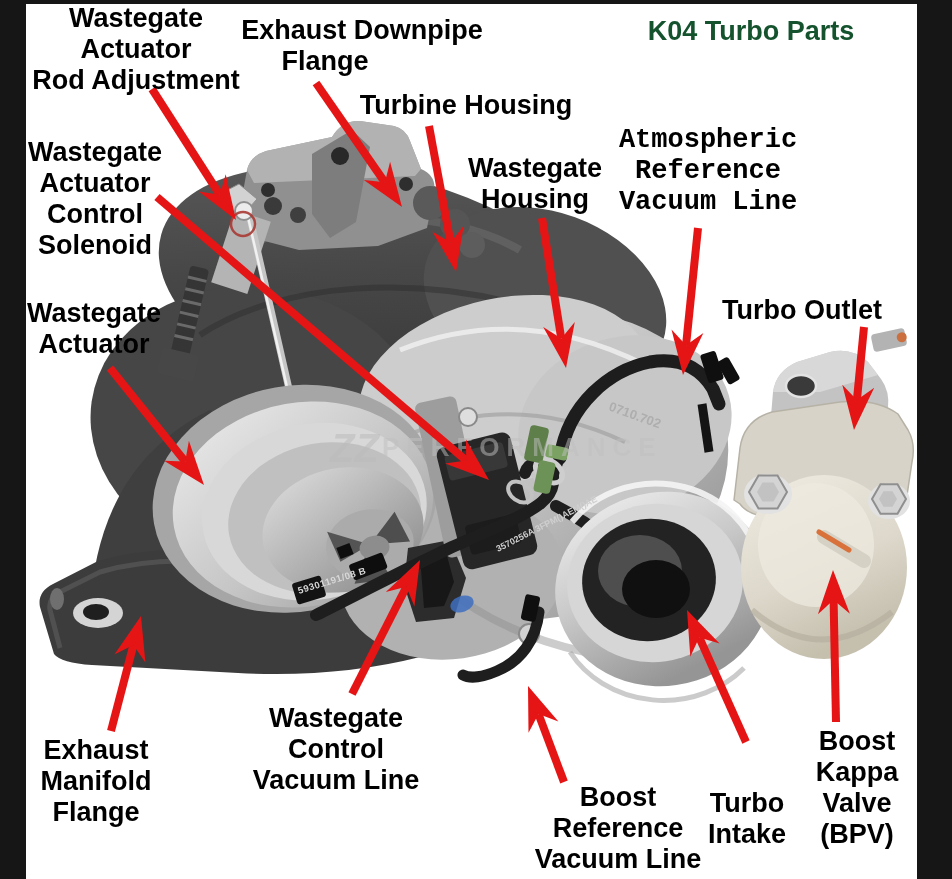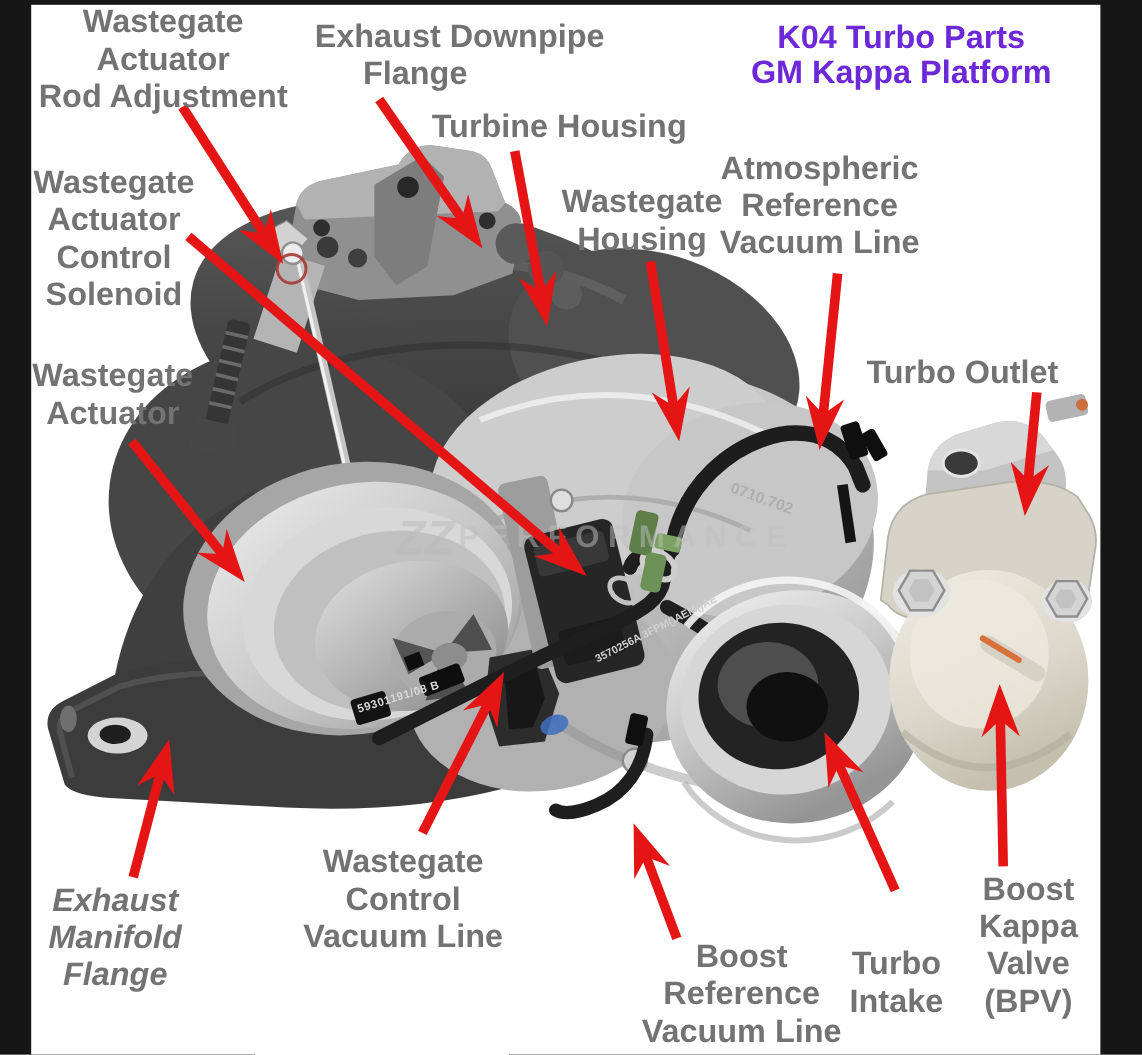--- a/index.html
+++ b/index.html
@@ -8,23 +8,23 @@
     font-family:"Liberation Sans",sans-serif;
   }
   .scene{position:absolute;left:0;top:0;z-index:1;}
   .bar{position:absolute;background:#161616;z-index:4;}
   .bar-left{left:0;top:0;width:26px;height:879px;}
   .bar-right{left:917px;top:0;width:35px;height:879px;}
   .bar-top{left:0;top:0;width:952px;height:4px;}
   #labels-layer{position:absolute;left:0;top:0;width:100%;height:100%;z-index:3;pointer-events:none;}
   .label{
     position:absolute;transform:translateX(-50%);text-align:center;
-    font-weight:bold;font-size:27px;line-height:31px;color:#737373;white-space:nowrap;
+    font-weight:bold;font-size:27px;line-height:31px;color:#000000;white-space:nowrap;
   }
-  .label.title-label{color:#6d28d9;line-height:29px;}
+  .label.title-label{color:#14532d;line-height:29px;}
 </style>
 </head>
 <body>
 
 <div class="stage">
 
   <svg class="scene" width="952" height="879" viewBox="0 0 952 879">
     <defs>
       <linearGradient id="gDark" x1="0" y1="0" x2="0.6" y2="1">
         <stop offset="0" stop-color="#5e5e5e"></stop>
@@ -277,57 +277,56 @@
         <g>
           <line x1="836" y1="722" x2="833.5919899716287" y2="599.9941585625184" stroke="#e51515" stroke-width="8"></line>
           <polygon points="833,570 849.9,613.7 833.6,600 817.9,614.3" fill="#e51515"></polygon>
         </g>
       </g>
   </svg>
 
   <div id="labels-layer">
     <div class="label title-label" style="left:751px;top:17px;">
       <div>K04 Turbo Parts</div>
-      <div>GM Kappa Platform</div>
     </div>
   <div class="label" style="left: 136px; top: 3px;">
         <div>Wastegate</div>
         <div>Actuator</div>
         <div>Rod Adjustment</div>
       </div>
-      <div class="label" style="left: 362px; top: 15px; margin-left: 21px;">
+      <div class="label" style="left: 362px; top: 15px;">
         <div>Exhaust Downpipe</div>
         <div style="position: relative; left: -37px;">Flange</div>
       </div>
       <div class="label" style="left: 466px; top: 90px;">
         <div>Turbine Housing</div>
       </div>
       <div class="label" style="left: 535px; top: 153px;">
         <div>Wastegate</div>
         <div>Housing</div>
       </div>
-      <div class="label" style="left: 683px; top: 125px;">
+      <div class="label" style="left: 708px; top: 125px; font-family: Liberation Mono, monospace;">
         <div>Atmospheric</div>
         <div>Reference</div>
         <div>Vacuum Line</div>
       </div>
       <div class="label" style="left: 802px; top: 295px;">
         <div>Turbo Outlet</div>
       </div>
       <div class="label" style="left: 95px; top: 137px;">
         <div>Wastegate</div>
         <div>Actuator</div>
         <div>Control</div>
         <div>Solenoid</div>
       </div>
       <div class="label" style="left: 94px; top: 298px;">
         <div>Wastegate</div>
         <div>Actuator</div>
       </div>
-      <div class="label" style="left: 96px; top: 735px; font-style: italic;">
+      <div class="label" style="left: 96px; top: 735px;">
         <div>Exhaust</div>
         <div>Manifold</div>
         <div>Flange</div>
       </div>
       <div class="label" style="left: 336px; top: 703px;">
         <div>Wastegate</div>
         <div>Control</div>
         <div>Vacuum Line</div>
       </div>
       <div class="label" style="left: 618px; top: 782px;">

